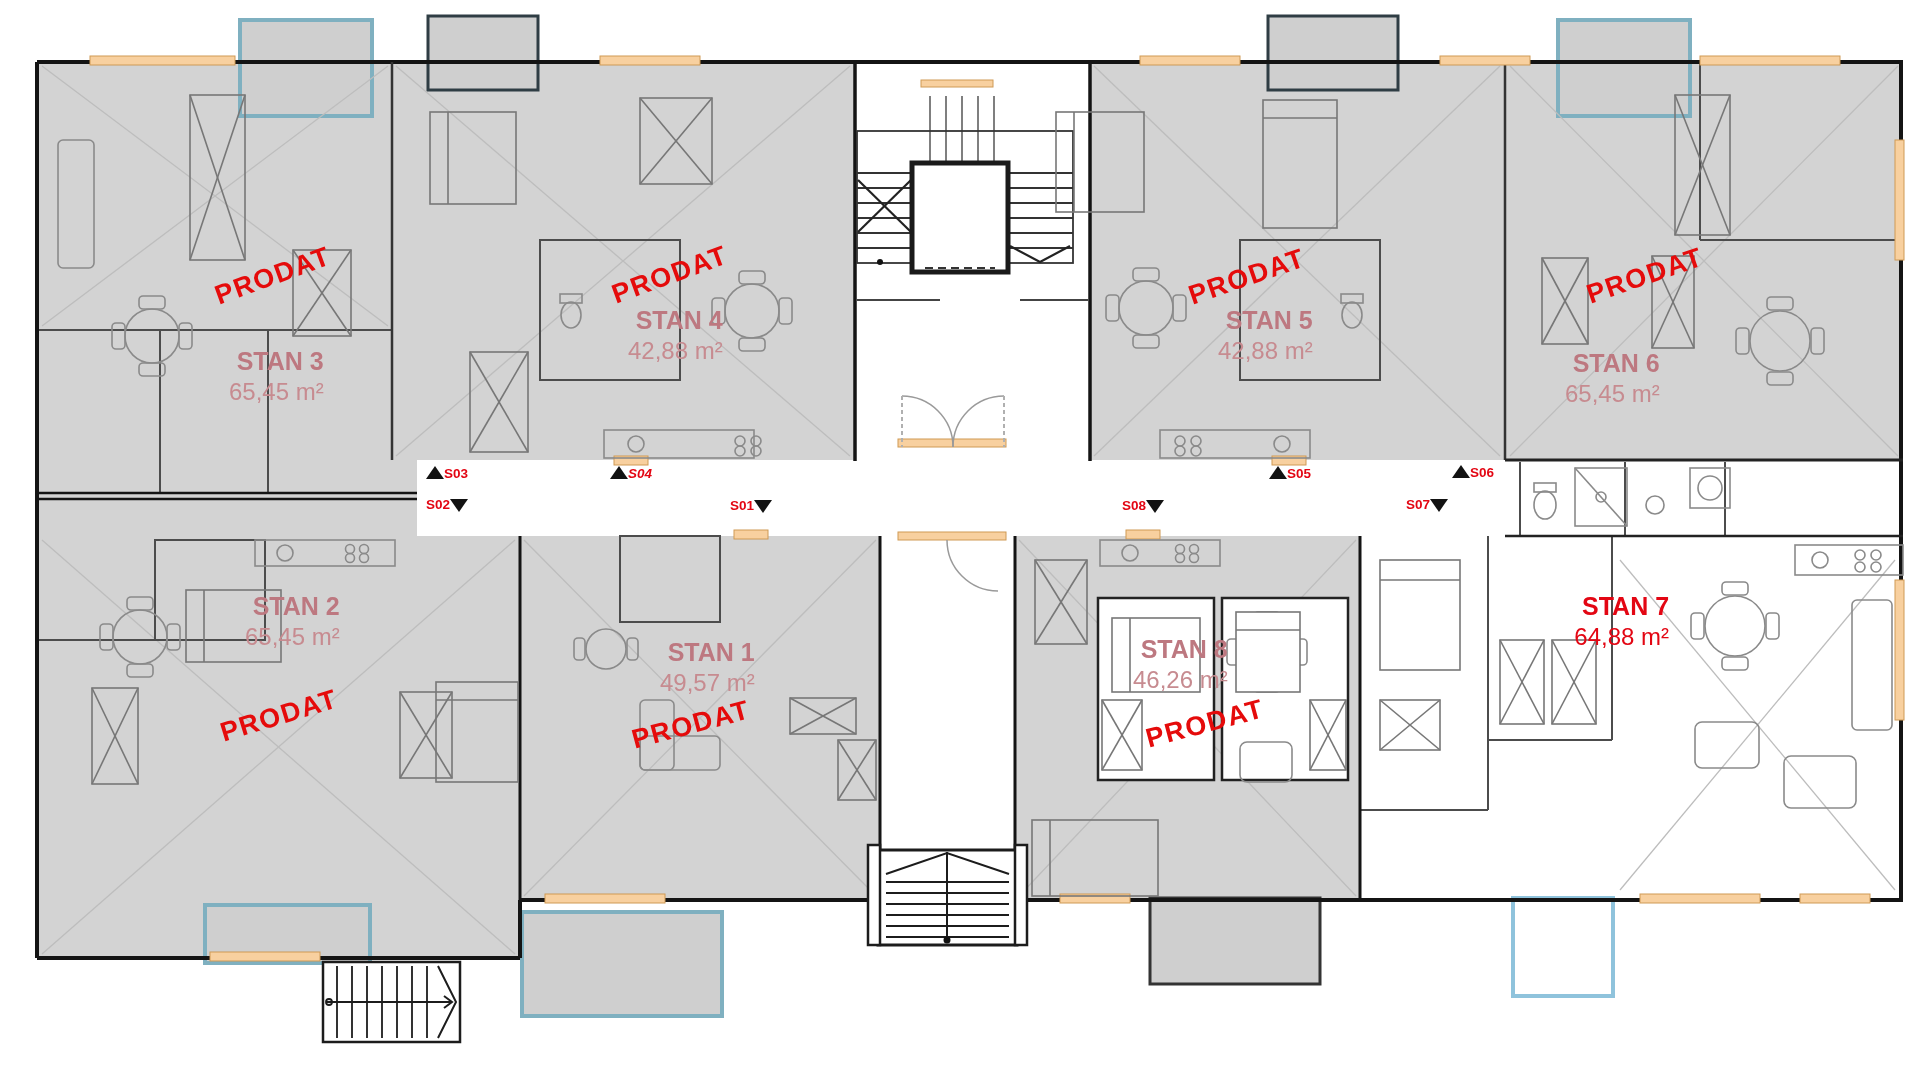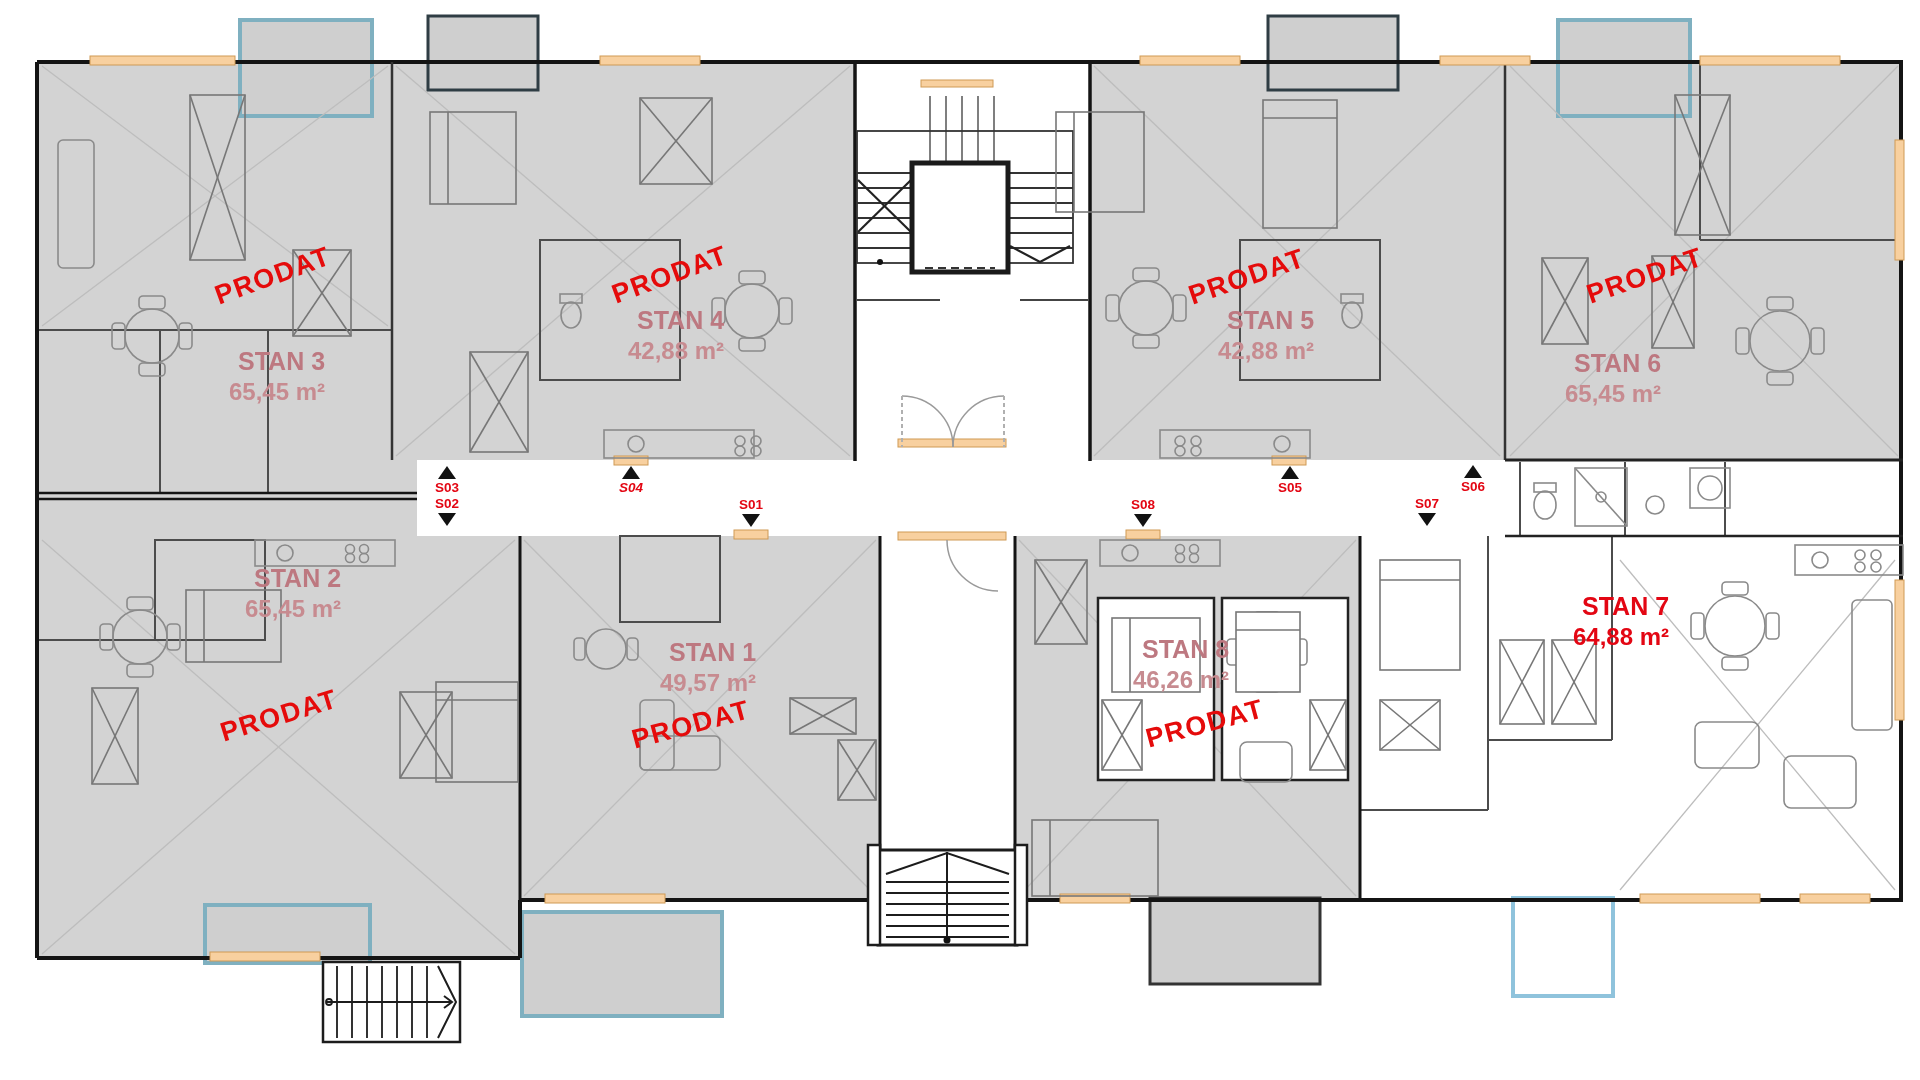--- a/index.html
+++ b/index.html
@@ -5,28 +5,28 @@
   html,body{margin:0;padding:0;background:#fff;}
   .stage{position:relative;width:1920px;height:1080px;background:#fff;overflow:hidden;
          font-family:"Liberation Sans",sans-serif;}
   svg.plan{position:absolute;left:0;top:0;z-index:1;}
   .band{position:absolute;left:417px;top:460px;width:1088px;height:75px;background:#fff;
         border:3px solid #101010;box-sizing:border-box;display:flex;align-items:center;
         justify-content:center;z-index:3;}
   .title{font-weight:bold;font-size:30px;color:#3d471f;letter-spacing:.5px;white-space:nowrap;}
   .apt{position:absolute;z-index:4;line-height:1.12;cursor:pointer;text-align:right;}
   .apt .nm{font-weight:bold;font-size:25px;display:block;}
-  .apt .ar{font-size:24px;display:block;margin-top:4px;font-weight:bold;}
+  .apt .ar{font-size:24px;display:block;margin-top:4px;}
   .apt.sold .nm{color:#bd7880;}
   .apt.sold .ar{color:#c78b90;}
   .apt.avail .nm{color:#e30613;margin-left:24px;}
   .apt.avail .ar{color:#e30613;}
   .prodat{position:absolute;z-index:5;font-weight:bold;font-size:27px;color:#e50b0b;
           letter-spacing:1.5px;white-space:nowrap;}
-  .marker{position:absolute;z-index:6;display:flex;flex-direction:column;align-items:center;
+  .marker{position:absolute;z-index:6;display:flex;flex-direction:row;align-items:center;
           transform:translateX(-50%);}
   .marker .lbl{font-size:13.5px;font-weight:bold;color:#e30613;line-height:1;}
   .tri{width:0;height:0;}
   .tri.up{border-left:9px solid transparent;border-right:9px solid transparent;
           border-bottom:13px solid #121212;margin-bottom:2px;}
   .tri.down{border-left:9px solid transparent;border-right:9px solid transparent;
             border-top:13px solid #121212;margin-top:2px;}
 </style>
 </head>
 <body>
@@ -454,21 +454,21 @@
     <span class="ar">42,88 m²</span>
   </div>
   <div class="apt sold" style="left:1218px;top:306px;">
     <span class="nm">STAN 5</span>
     <span class="ar">42,88 m²</span>
   </div>
   <div class="apt sold" style="left:1565px;top:349px;">
     <span class="nm">STAN 6</span>
     <span class="ar">65,45 m²</span>
   </div>
-  <div class="apt sold" style="left:245px;top:564px;">
+  <div class="apt sold" style="left:245px;top:592px;">
     <span class="nm">STAN 2</span>
     <span class="ar">65,45 m²</span>
   </div>
   <div class="apt sold" style="left:660px;top:638px;">
     <span class="nm">STAN 1</span>
     <span class="ar">49,57 m²</span>
   </div>
   <div class="apt sold" style="left:1133px;top:635px;">
     <span class="nm">STAN 8</span>
     <span class="ar">46,26 m²</span>

